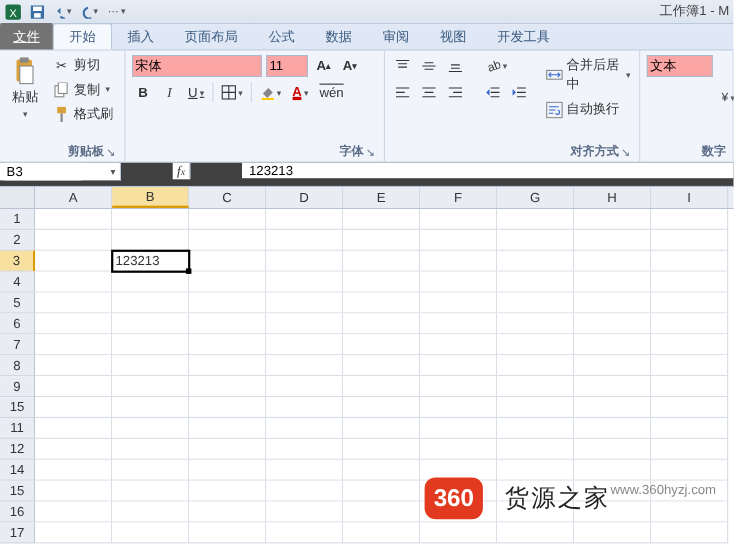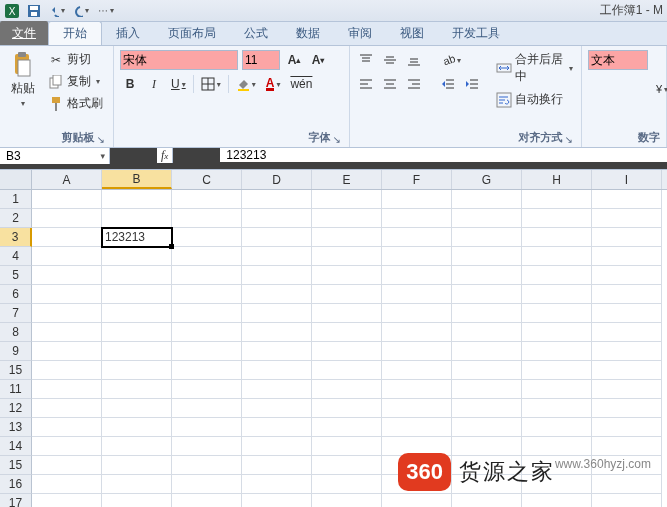--- a/index.html
+++ b/index.html
@@ -111,21 +111,21 @@
   .colhead{width:70px;border-right:1px solid #cfd6e1;display:flex;align-items:center;justify-content:center;color:#333;background:#e9edf3;cursor:pointer;}
   .colhead.active{background:#f8e1a0;border-bottom:2px solid #d89a00;}
   .gridbody{}
   .row{display:flex;height:19px;}
   .rowhead{width:32px;border-right:1px solid #b9c3d1;border-bottom:1px solid #cfd6e1;display:flex;align-items:center;justify-content:center;color:#333;background:#e9edf3;cursor:pointer;}
   .rowhead.active{background:#f8e1a0;border-right:2px solid #d89a00;}
   .cell{width:70px;border-right:1px solid #d6dce5;border-bottom:1px solid #d6dce5;display:flex;align-items:center;padding:0 3px;font-size:12px;cursor:cell;background:#fff;}
   .cell.selected{outline:2px solid #000;outline-offset:-1px;position:relative;}
   .cell.selected::after{content:"";position:absolute;right:-3px;bottom:-3px;width:5px;height:5px;background:#000;}
   
-  .watermark{position:absolute;right:16px;bottom:22px;text-align:right;display:flex;align-items:center;gap:8px;}
+  .watermark{position:absolute;right:16px;bottom:22px;text-align:right;display:flex;align-items:center;gap:20px;}
   .watermark .logo360{background:#e13a1f;color:#fff;font-weight:bold;border-radius:10px;padding:6px 8px;font-size:22px;}
   .watermark .wtxt{display:flex;flex-direction:row;font-size:12px;}
   .watermark .wtxt .big{font-size:22px;color:#222;font-weight:500;letter-spacing:2px;}
   .watermark .wtxt .small{font-size:12px;color:#888;}
   svg{display:block;}
 </style>
 </head>
 <body>
 
 <div class="titlebar">
@@ -539,32 +539,20 @@
         <div class="cell"></div>
         <div class="cell"></div>
         <div class="cell"></div>
         <div class="cell"></div>
         <div class="cell"></div>
         <div class="cell"></div>
         <div class="cell"></div>
         <div class="cell"></div>
       </div>
       <div class="row">
-        <div class="rowhead">13</div>
-        <div class="cell"></div>
-        <div class="cell"></div>
-        <div class="cell"></div>
-        <div class="cell"></div>
-        <div class="cell"></div>
-        <div class="cell"></div>
-        <div class="cell"></div>
-        <div class="cell"></div>
-        <div class="cell"></div>
-      </div>
-      <div class="row">
         <div class="rowhead">14</div>
         <div class="cell"></div>
         <div class="cell"></div>
         <div class="cell"></div>
         <div class="cell"></div>
         <div class="cell"></div>
         <div class="cell"></div>
         <div class="cell"></div>
         <div class="cell"></div>
         <div class="cell"></div>

